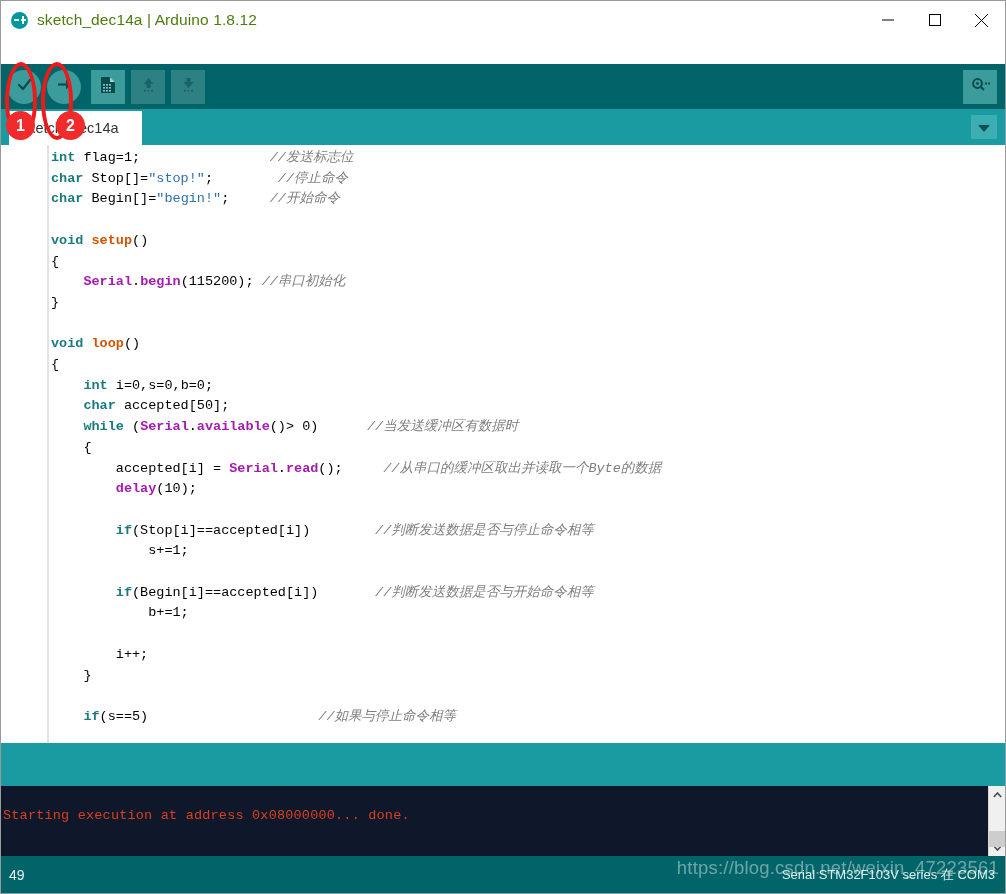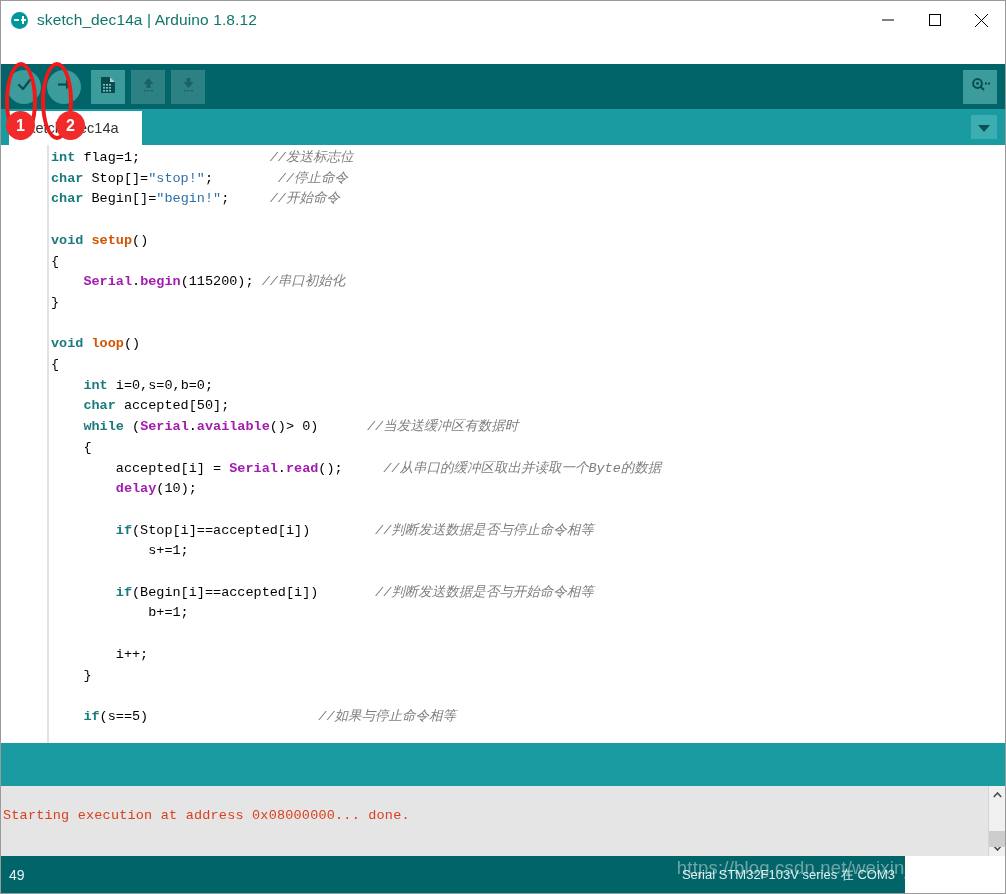--- a/index.html
+++ b/index.html
@@ -36,21 +36,21 @@
     content:""; position:absolute; top:7px; width:5px; height:2px;
     background:#ffffff;
   }
   .arduino-logo::before { left: 2.5px; }
   .arduino-logo::after  { right: 2.5px; }
   .arduino-logo i {
     position:absolute; left:11.2px; top:4px; width:2px; height:8px;
     background:#ffffff; display:block;
   }
   #title-text {
-    font-size: 15.5px; color: #0f766e; white-space: nowrap;
+    font-size: 15.5px; color: #4d7c0f; white-space: nowrap;
     letter-spacing: 0.1px;
   }
   #win-buttons { display: flex; height: 38px; flex: none; }
   .win-btn {
     width: 47px; height: 38px;
     display: flex; align-items: center; justify-content: center;
     cursor: default;
   }
   .win-btn svg { display:block; }
 
@@ -180,34 +180,34 @@
 
   
   #console-wrap {
     position: absolute; left: 0; top: 785px;
     width: 1004px; height: 70px;
     background: #000000;
     display: flex;
   }
   #console {
     flex: 1; position: relative; overflow: hidden;
-    background: #e5e5e5;
+    background: #0f172a;
     padding-top: 22px;
   }
   #console-text {
     font-family: "Liberation Mono", "DejaVu Sans Mono", monospace;
     font-size: 13.5px; color: #d9411e;
     white-space: pre; padding-left: 2px;
     letter-spacing: 0.2px;
   }
 
   
   #statusbar {
     position: absolute; left: 0; top: 855px;
-    width: 904px; height: 37px;
+    width: 1004px; height: 37px;
     background: #006468;
     display: flex; align-items: center; gap: 41px;
   }
   #line-number {
     font-size: 14px; color: #e8f4f4; padding-left: 8px;
   }
   #board-info {
     margin-left: auto; padding-right: 10px;
     font-size: 13px; color: #dceeee; white-space: nowrap;
   }

